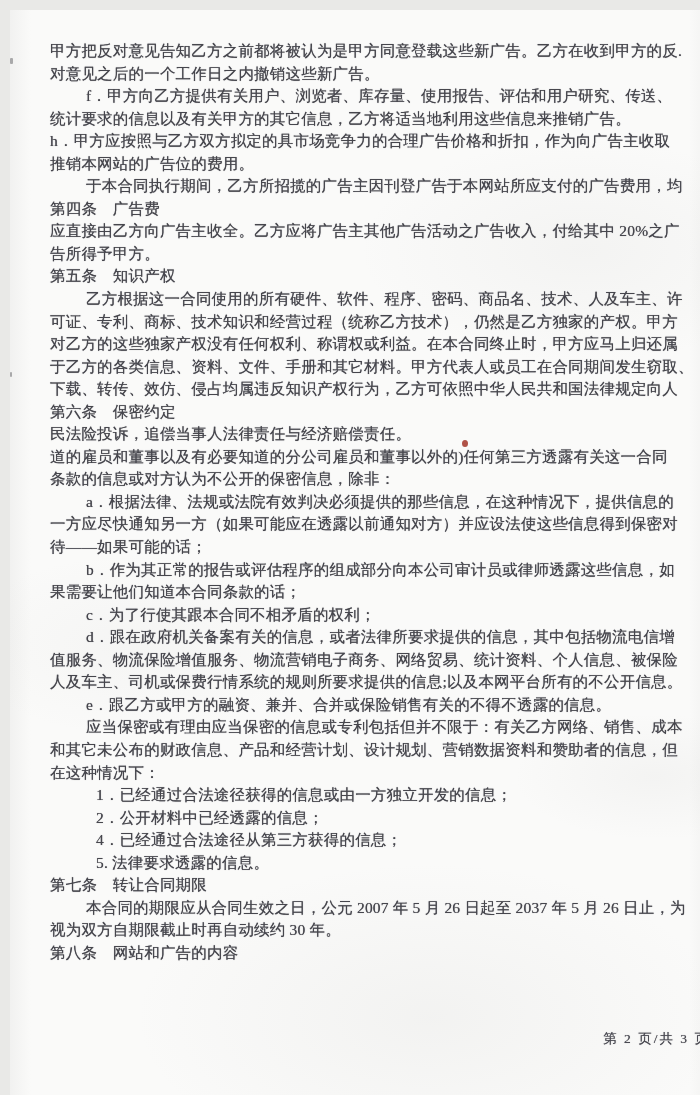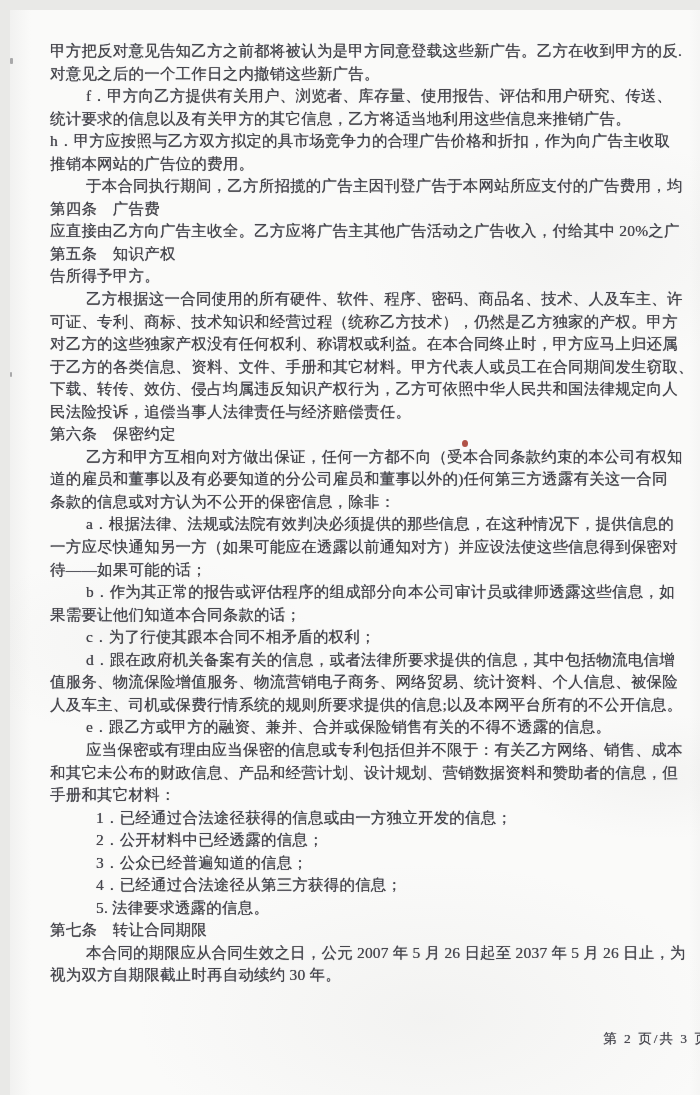--- a/index.html
+++ b/index.html
@@ -76,53 +76,52 @@
   <div class="body-text">
     <p class="ln">甲方把反对意见告知乙方之前都将被认为是甲方同意登载这些新广告。乙方在收到甲方的反.</p>
     <p class="ln">对意见之后的一个工作日之内撤销这些新广告。</p>
     <p class="ln indent-1">f．甲方向乙方提供有关用户、浏览者、库存量、使用报告、评估和用户研究、传送、</p>
     <p class="ln">统计要求的信息以及有关甲方的其它信息，乙方将适当地利用这些信息来推销广告。</p>
     <p class="ln">h．甲方应按照与乙方双方拟定的具市场竞争力的合理广告价格和折扣，作为向广告主收取</p>
     <p class="ln">推销本网站的广告位的费用。</p>
     <p class="ln indent-1">于本合同执行期间，乙方所招揽的广告主因刊登广告于本网站所应支付的广告费用，均</p>
     <p class="ln">第四条　广告费</p>
     <p class="ln">应直接由乙方向广告主收全。乙方应将广告主其他广告活动之广告收入，付给其中 20%之广</p>
+    <p class="ln">告所得予甲方。</p>
     <p class="ln">第五条　知识产权</p>
-    <p class="ln">告所得予甲方。</p>
     <p class="ln indent-1">乙方根据这一合同使用的所有硬件、软件、程序、密码、商品名、技术、人及车主、许</p>
     <p class="ln">可证、专利、商标、技术知识和经营过程（统称乙方技术），仍然是乙方独家的产权。甲方</p>
     <p class="ln">对乙方的这些独家产权没有任何权利、称谓权或利益。在本合同终止时，甲方应马上归还属</p>
     <p class="ln">于乙方的各类信息、资料、文件、手册和其它材料。甲方代表人或员工在合同期间发生窃取、</p>
     <p class="ln">下载、转传、效仿、侵占均属违反知识产权行为，乙方可依照中华人民共和国法律规定向人</p>
+    <p class="ln">第六条　保密约定</p>
     <p class="ln">民法险投诉，追偿当事人法律责任与经济赔偿责任。</p>
-    <p class="ln">第六条　保密约定</p>
-    <p class="ln indent-1">乙方和甲方互相向对方做出保证，任何一方都不向（受本合同条款约束的本公司有权知</p>
     <p class="ln">道的雇员和董事以及有必要知道的分公司雇员和董事以外的)任何第三方透露有关这一合同</p>
     <p class="ln">条款的信息或对方认为不公开的保密信息，除非：</p>
     <p class="ln indent-1">a．根据法律、法规或法院有效判决必须提供的那些信息，在这种情况下，提供信息的</p>
     <p class="ln">一方应尽快通知另一方（如果可能应在透露以前通知对方）并应设法使这些信息得到保密对</p>
     <p class="ln">待——如果可能的话；</p>
     <p class="ln indent-1">b．作为其正常的报告或评估程序的组成部分向本公司审计员或律师透露这些信息，如</p>
     <p class="ln">果需要让他们知道本合同条款的话；</p>
     <p class="ln indent-1">c．为了行使其跟本合同不相矛盾的权利；</p>
     <p class="ln indent-1">d．跟在政府机关备案有关的信息，或者法律所要求提供的信息，其中包括物流电信增</p>
     <p class="ln">值服务、物流保险增值服务、物流营销电子商务、网络贸易、统计资料、个人信息、被保险</p>
     <p class="ln">人及车主、司机或保费行情系统的规则所要求提供的信息;以及本网平台所有的不公开信息。</p>
     <p class="ln indent-1">e．跟乙方或甲方的融资、兼并、合并或保险销售有关的不得不透露的信息。</p>
     <p class="ln indent-1">应当保密或有理由应当保密的信息或专利包括但并不限于：有关乙方网络、销售、成本</p>
     <p class="ln">和其它未公布的财政信息、产品和经营计划、设计规划、营销数据资料和赞助者的信息，但</p>
-    <p class="ln">手册和其它材料：</p>
+    <p class="ln">在这种情况下：</p>
     <p class="ln indent-2">1．已经通过合法途径获得的信息或由一方独立开发的信息；</p>
     <p class="ln indent-2">2．公开材料中已经透露的信息；</p>
-    <p class="ln indent-2">3．公众已经普遍知道的信息；</p>
     <p class="ln indent-2">4．已经通过合法途径从第三方获得的信息；</p>
     <p class="ln indent-2">5. 法律要求透露的信息。</p>
     <p class="ln">第七条　转让合同期限</p>
     <p class="ln indent-1">本合同的期限应从合同生效之日，公元 2007 年 5 月 26 日起至 2037 年 5 月 26 日止，为</p>
     <p class="ln">视为双方自期限截止时再自动续约 30 年。</p>
+    <p class="ln">第八条　网站和广告的内容</p>
   </div>
 
   <div class="footer">第 2 页/共 3 页</div>
 
   <span class="red-dot" style="background: rgb(162, 52, 40);"></span>
   <span class="speck speck-a"></span>
   <span class="speck speck-b"></span>
 </div>
 
 </body></html>

